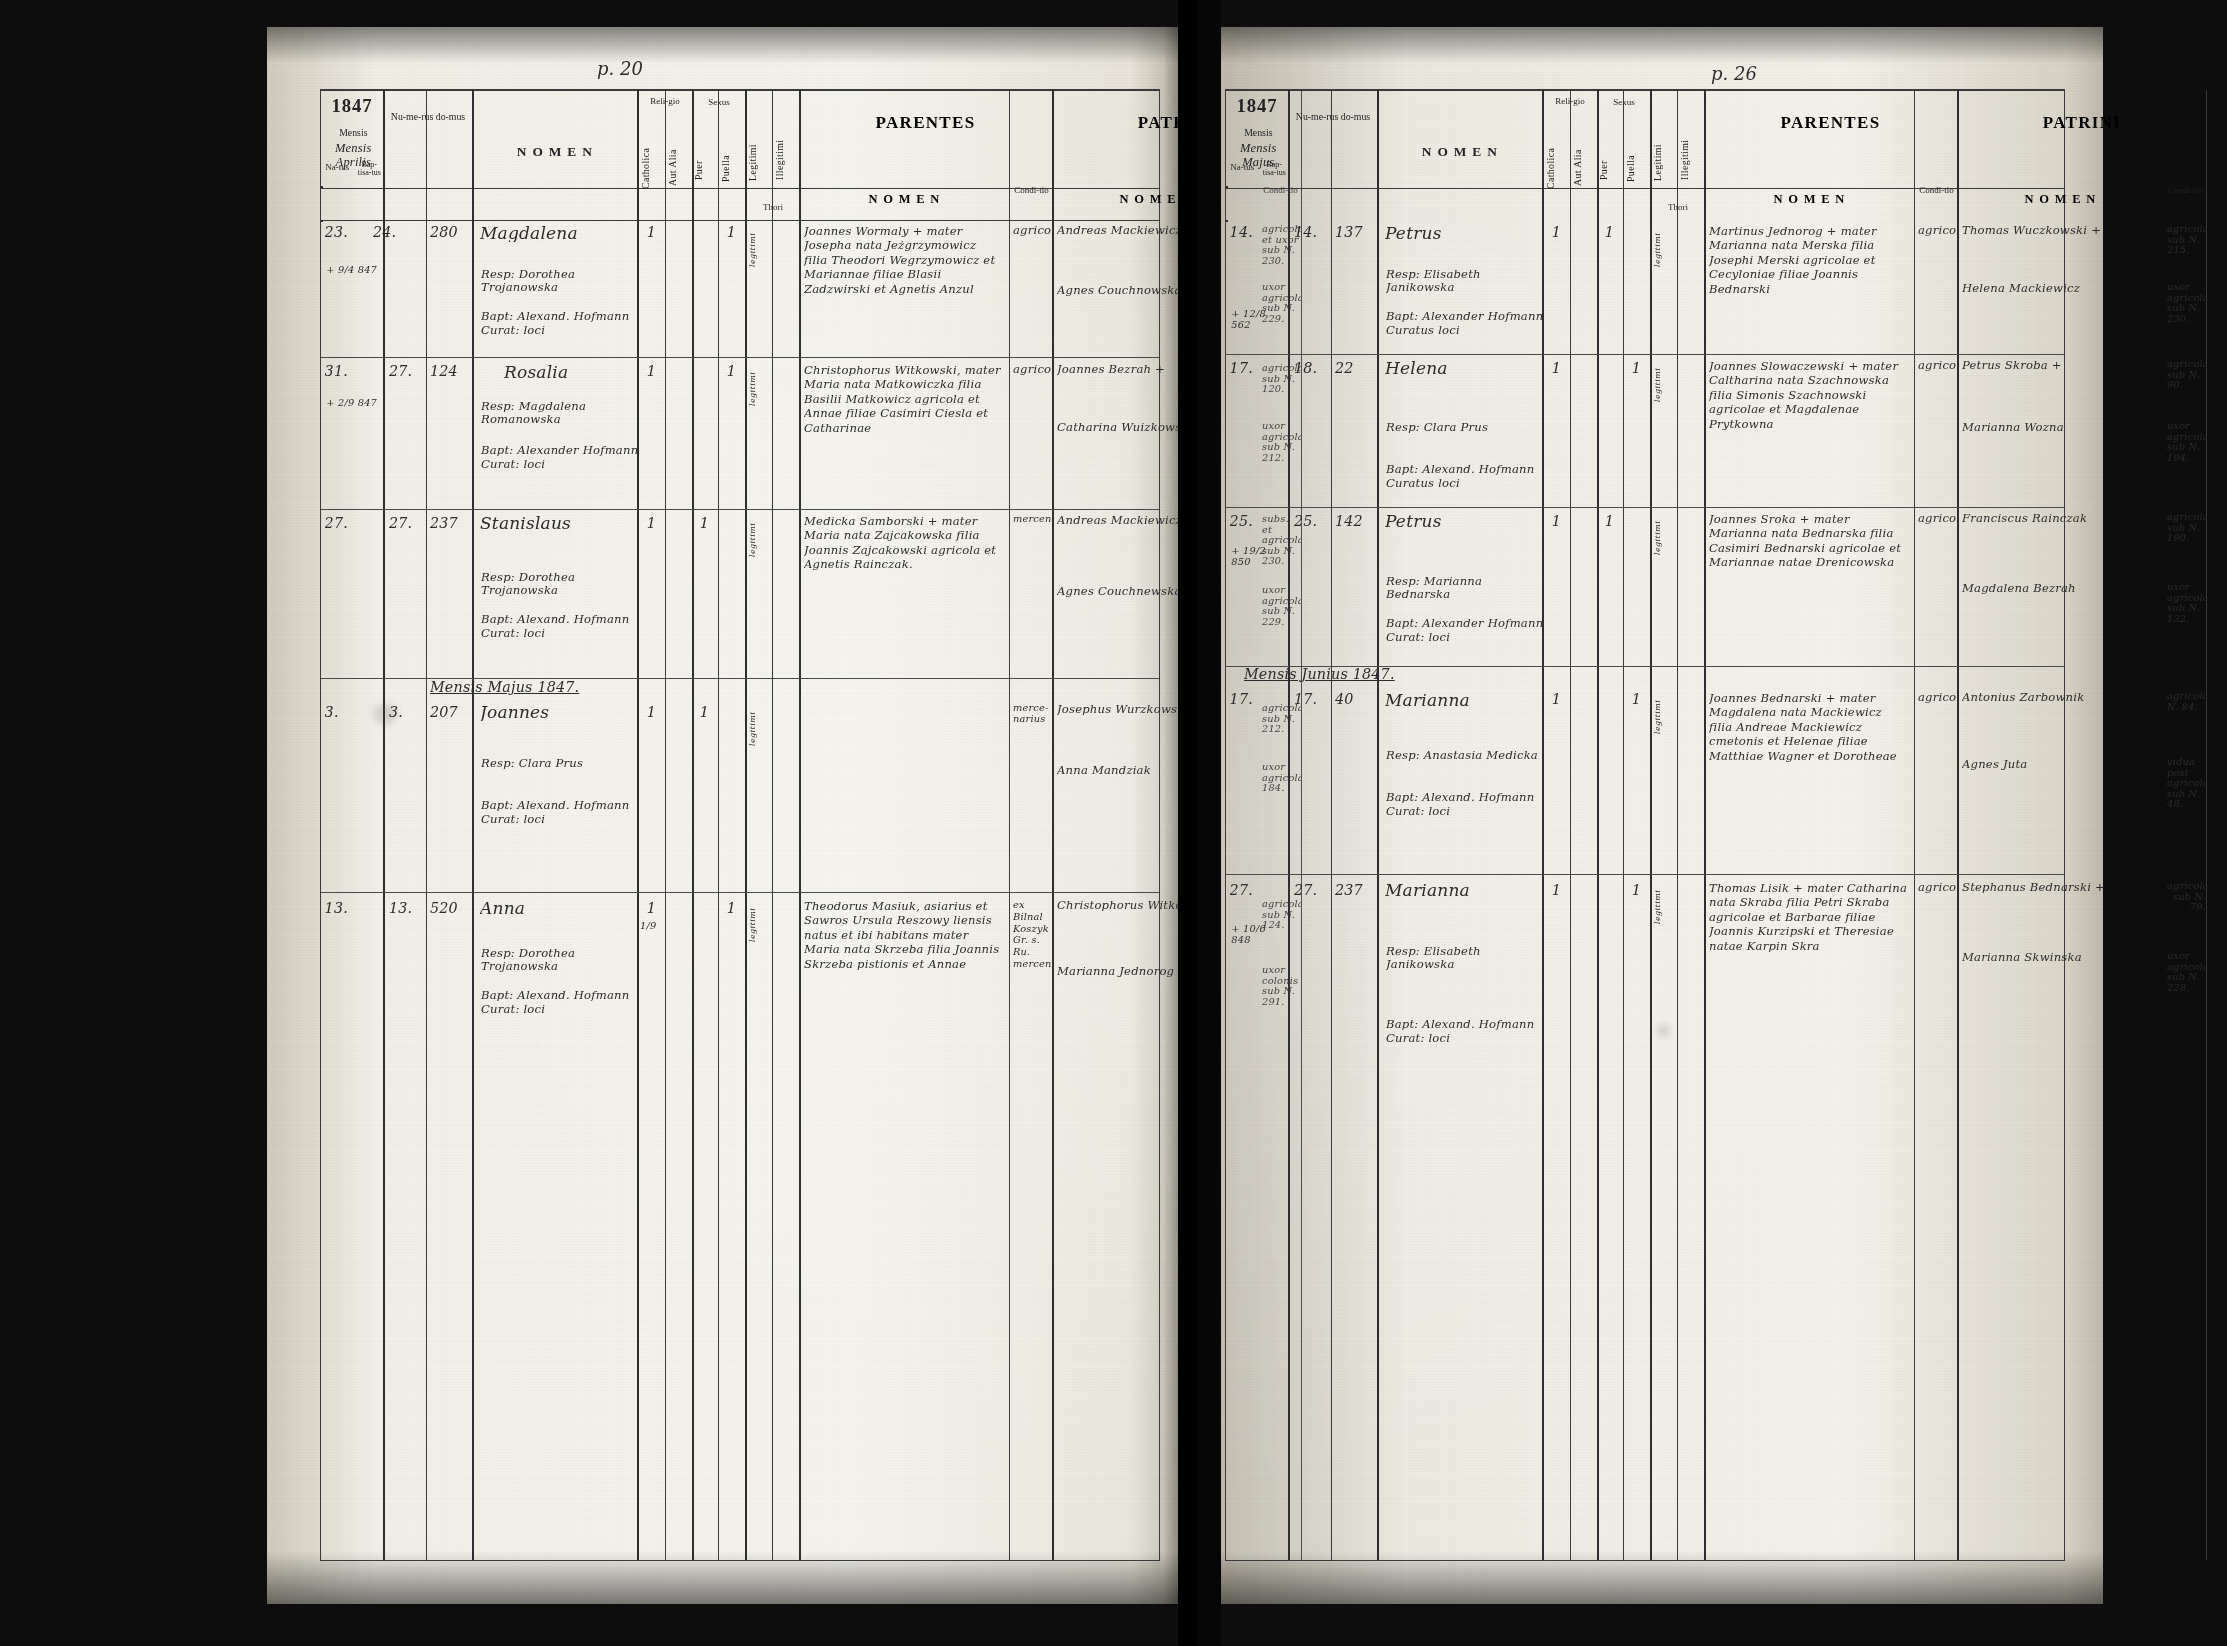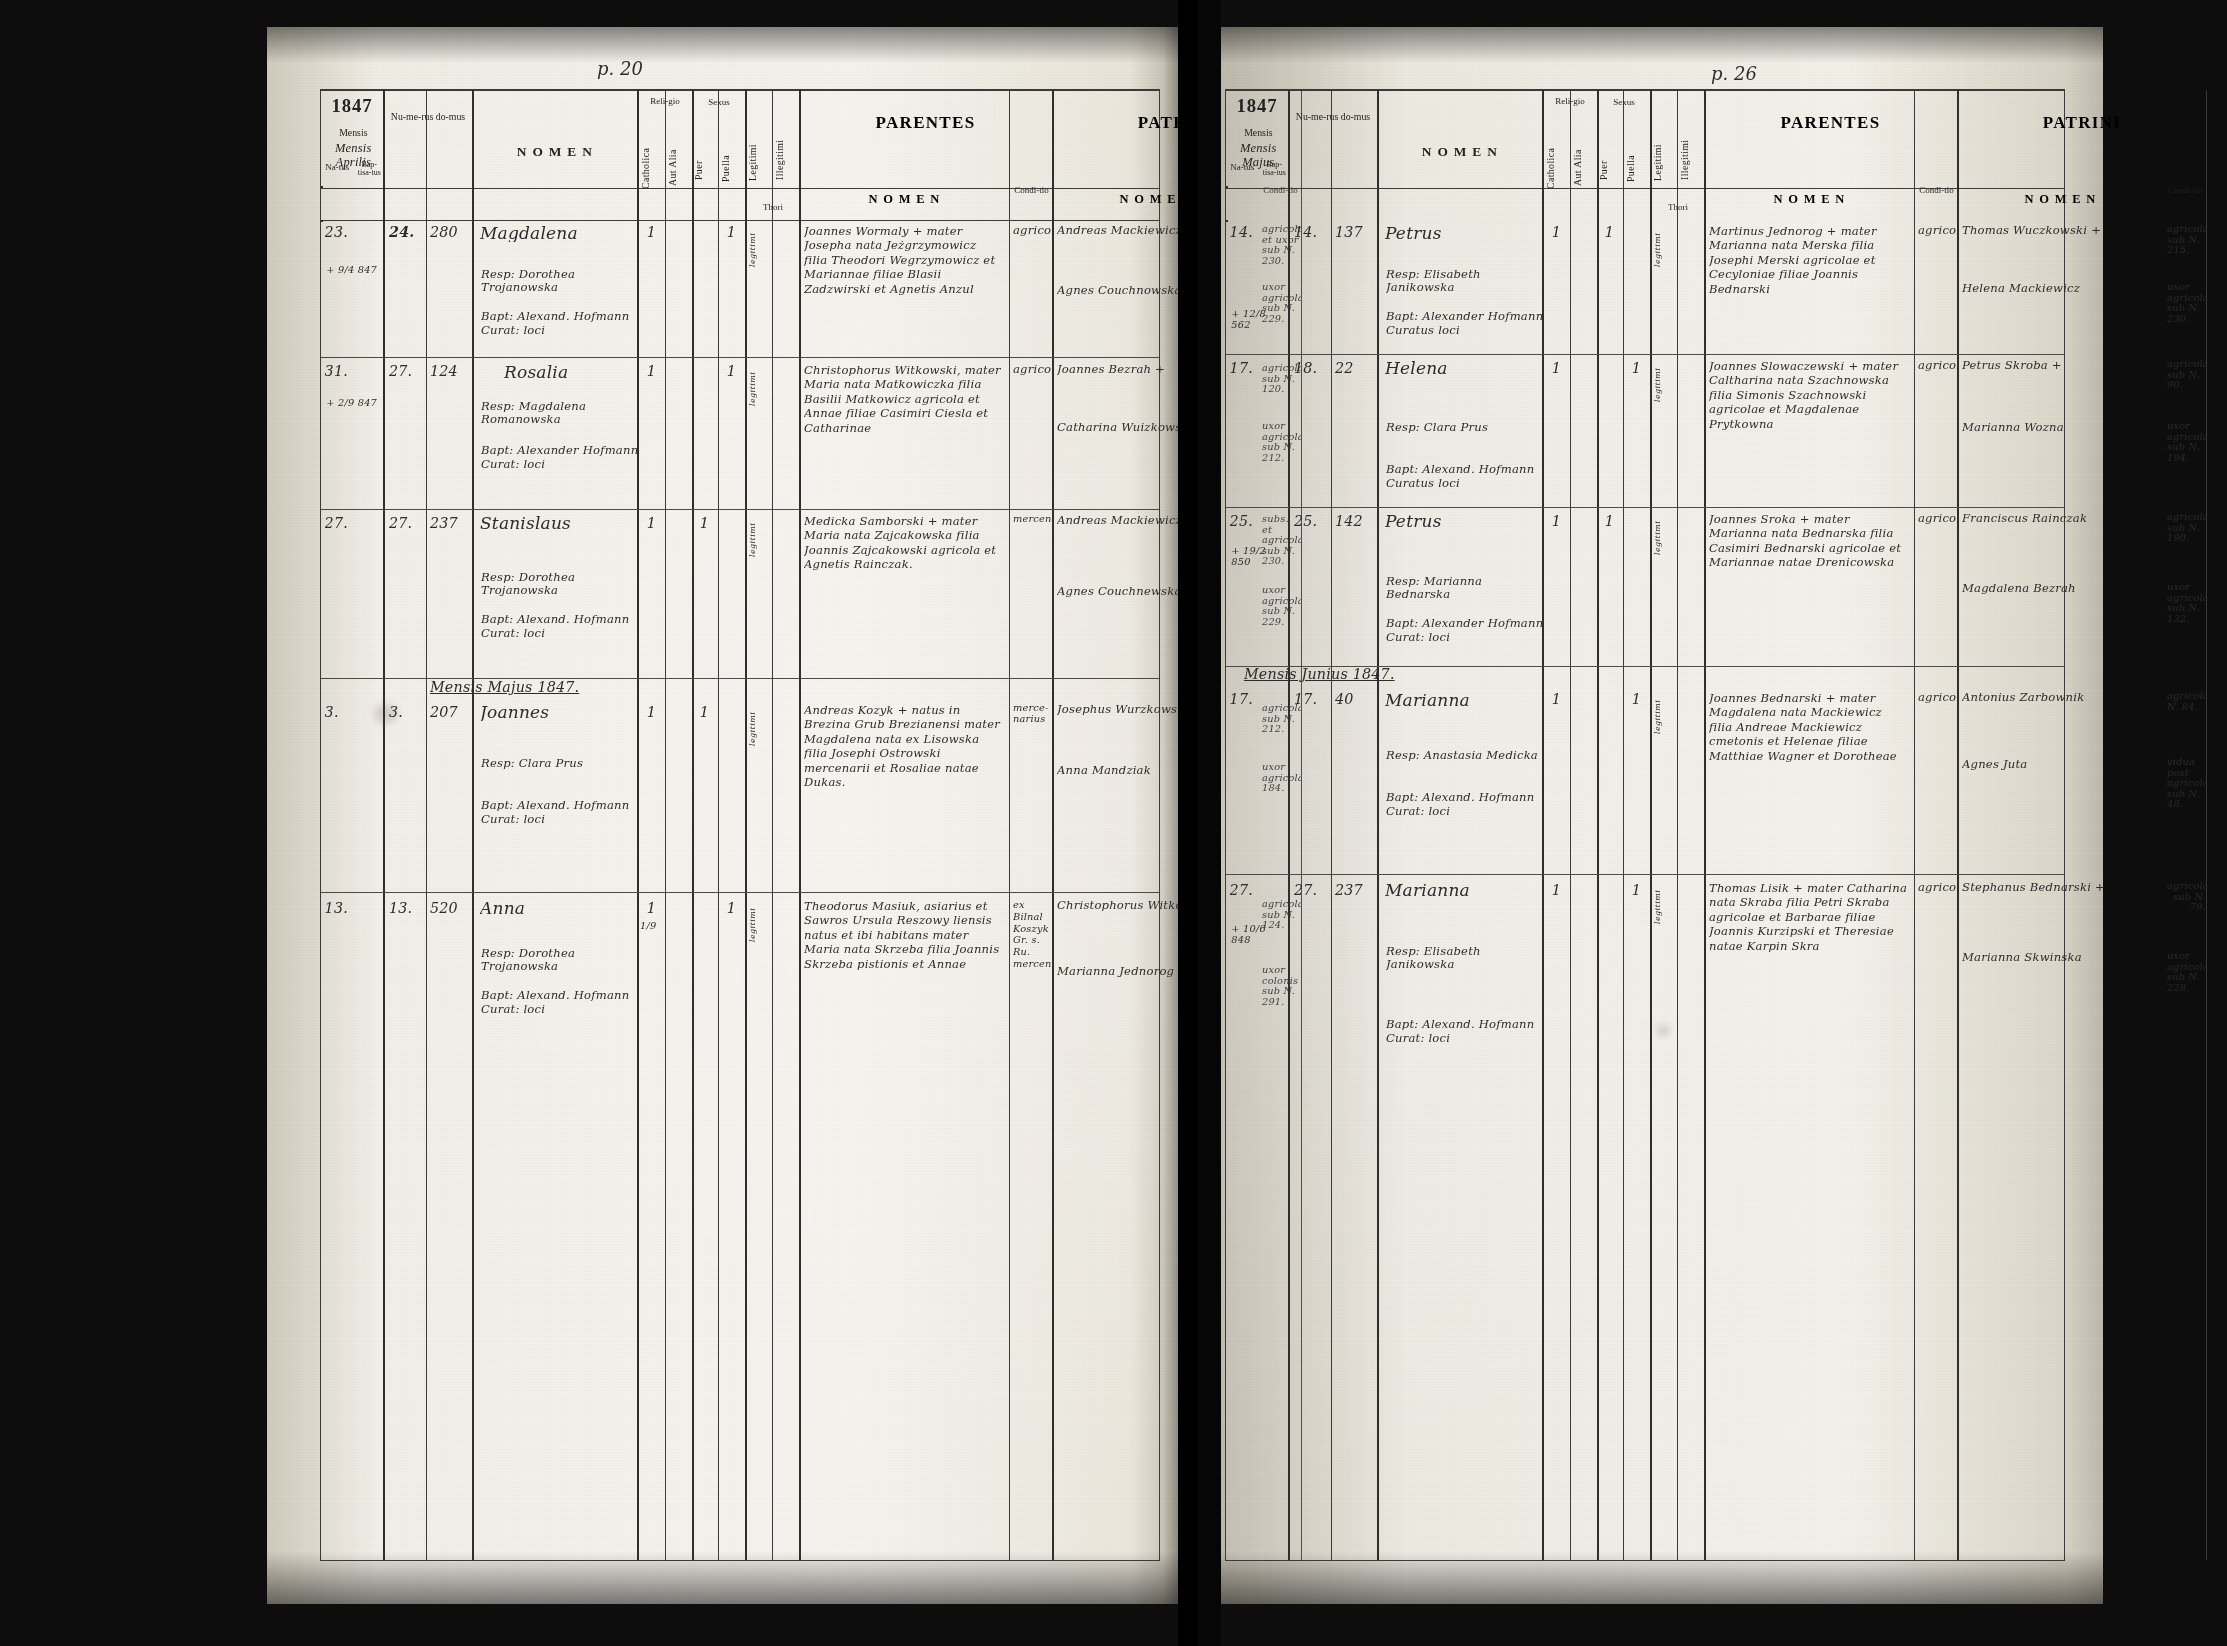--- a/index.html
+++ b/index.html
@@ -154,21 +154,21 @@
       <div class="cell ctr" style="left:939px;top:96px;width:41px;font-size:9px;line-height:1.1;">
         <span class="prt">Condi-tio</span>
       </div>
 
       <div class="rowsep" style="top:267px;"></div>
       <div class="rowsep" style="top:419px;"></div>
       <div class="rowsep" style="top:588px;"></div>
       <div class="rowsep" style="top:802px;"></div>
 
       <div class="cell hw md" style="left:3.6px;top:135px;width:30px;">23.</div>
-      <div class="cell hw md" style="left:68px;top:135px;width:36px;font-weight:bold;">24.</div>
+      <div class="cell hw md" style="left:52px;top:135px;width:36px;">24.</div>
       <div class="cell hw md" style="left:109px;top:135px;width:41px;">280</div>
       <div class="cell hw lg" style="left:159px;top:134px;width:160px;">Magdalena</div>
       <div class="cell hw md ctr" style="left:319px;top:135px;width:23px;">1</div>
       <div class="cell hw md ctr" style="left:399px;top:135px;width:23px;">1</div>
       <div class="cell" style="left:428px;top:134px;width:23px;height:53px;">
         <div class="vert hw" style="font-size:8px;height:52px;">legitimi</div>
       </div>
       <div class="cell hw xs" style="left:5.3px;top:175px;width:53px;">+ 9/4 847</div>
       <div class="cell hw sm" style="left:160px;top:178px;width:159px;">Resp: Dorothea Trojanowska</div>
       <div class="cell hw sm" style="left:160px;top:219px;width:159px;line-height:1.25;">Bapt: Alexand. Hofmann Curat: loci</div>
@@ -221,21 +221,20 @@
       <div class="cell hw md" style="left:68px;top:615px;width:36px;">3.</div>
       <div class="cell hw md" style="left:109px;top:615px;width:41px;">207</div>
       <div class="cell hw lg" style="left:159px;top:613px;width:160px;">Joannes</div>
       <div class="cell hw md ctr" style="left:319px;top:615px;width:23px;">1</div>
       <div class="cell hw md ctr" style="left:372px;top:615px;width:23px;">1</div>
       <div class="cell" style="left:428px;top:613px;width:23px;height:53px;">
         <div class="vert hw" style="font-size:8px;height:52px;">legitimi</div>
       </div>
       <div class="cell hw sm" style="left:160px;top:667px;width:159px;">Resp: Clara Prus</div>
       <div class="cell hw sm" style="left:160px;top:708px;width:159px;line-height:1.25;">Bapt: Alexand. Hofmann Curat: loci</div>
-      <div class="cell hw sm" style="left:483px;top:613px;width:198px;line-height:1.25;">Andreas Kozyk + natus in Brezina Grub Brezianensi mater Magdalena nata ex Lisowska filia Josephi Ostrowski mercenarii et Rosaliae natae Dukas.</div>
       <div class="cell hw xs" style="left:692px;top:613px;width:39px;">merce-narius</div>
       <div class="cell hw sm" style="left:736px;top:613px;width:196px;">Josephus Wurzkowski +</div>
       <div class="cell hw sm" style="left:736px;top:674px;width:196px;">Anna Mandziak</div>
       <div class="cell hw xs" style="left:941px;top:613px;width:39px;">agricola sub N. 212.</div>
       <div class="cell hw xs" style="left:941px;top:672px;width:39px;">uxor agricola 184.</div>
 
       <div class="cell hw md" style="left:3.6px;top:811px;width:30px;">13.</div>
       <div class="cell hw md" style="left:68px;top:811px;width:36px;">13.</div>
       <div class="cell hw md" style="left:109px;top:811px;width:41px;">520</div>
       <div class="cell hw lg" style="left:159px;top:809px;width:160px;">Anna</div>

